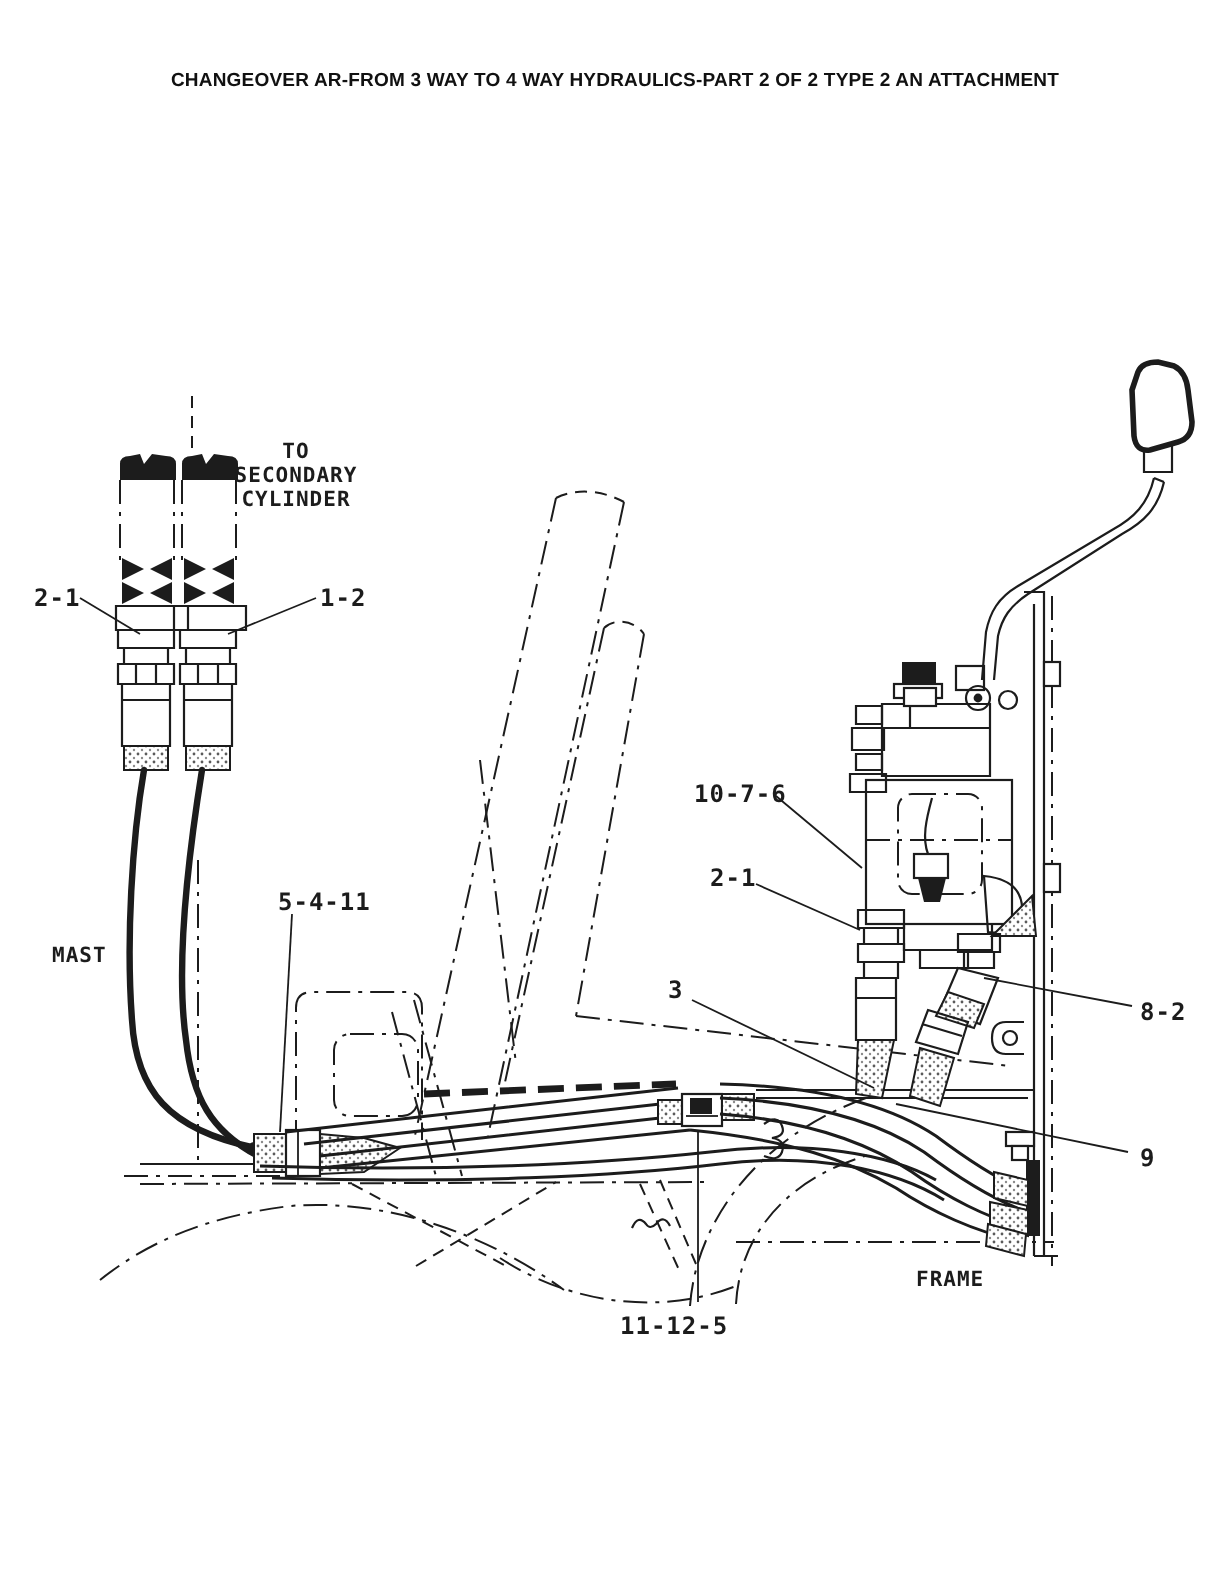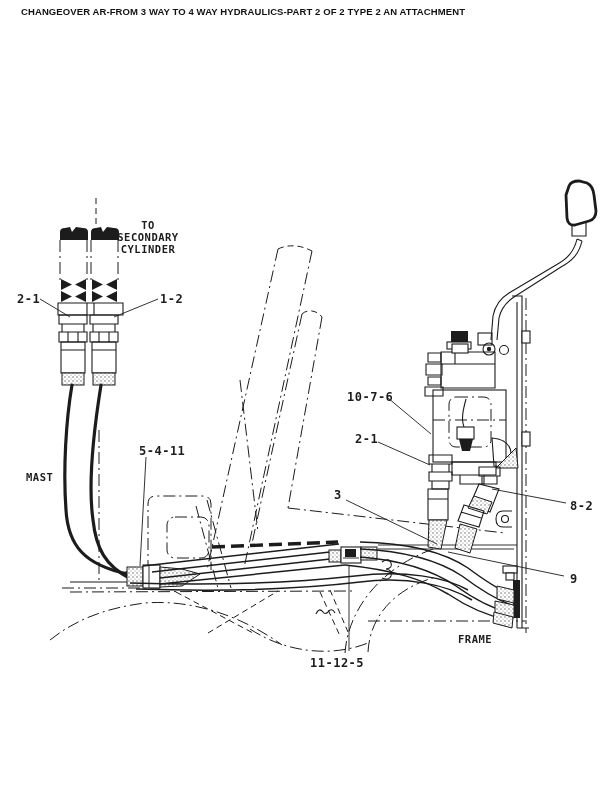--- a/index.html
+++ b/index.html
@@ -1,20 +1,20 @@
 <!DOCTYPE html>
 <html><head>
 <meta charset="utf-8">
 <style>
   html,body{margin:0;padding:0;background:#ffffff;}
   .page{position:relative;width:612px;height:792px;background:#fff;overflow:hidden;
         font-family:"Liberation Sans",sans-serif;color:#1c1c1c;}
   .hdr{position:absolute;left:21px;right:18px;font-weight:bold;font-size:9.5px;
        line-height:10px;letter-spacing:0.1px;color:#111;}
-  .hdr.title{top:7px;}
+  .hdr.title{top:36px;text-align:center;}
   .hdr.crumb{top:42px;}
   svg text{font-family:"DejaVu Sans Mono",monospace;font-weight:bold;fill:#1c1c1c;
            letter-spacing:0.5px;}
   svg .cap{font-size:10.5px;}
   svg .co{font-size:12px;}
   svg .ln{stroke:#1c1c1c;fill:none;stroke-width:1.1;}
   svg .thin{stroke:#1c1c1c;fill:none;stroke-width:0.9;}
   svg .ph{stroke:#1c1c1c;fill:none;stroke-width:1;stroke-dasharray:12 4 2 4;}
   svg .dsh{stroke:#1c1c1c;fill:none;stroke-width:1;stroke-dasharray:6 4;}
   svg .hose{stroke:#1c1c1c;fill:none;stroke-width:3.2;stroke-linecap:round;}

